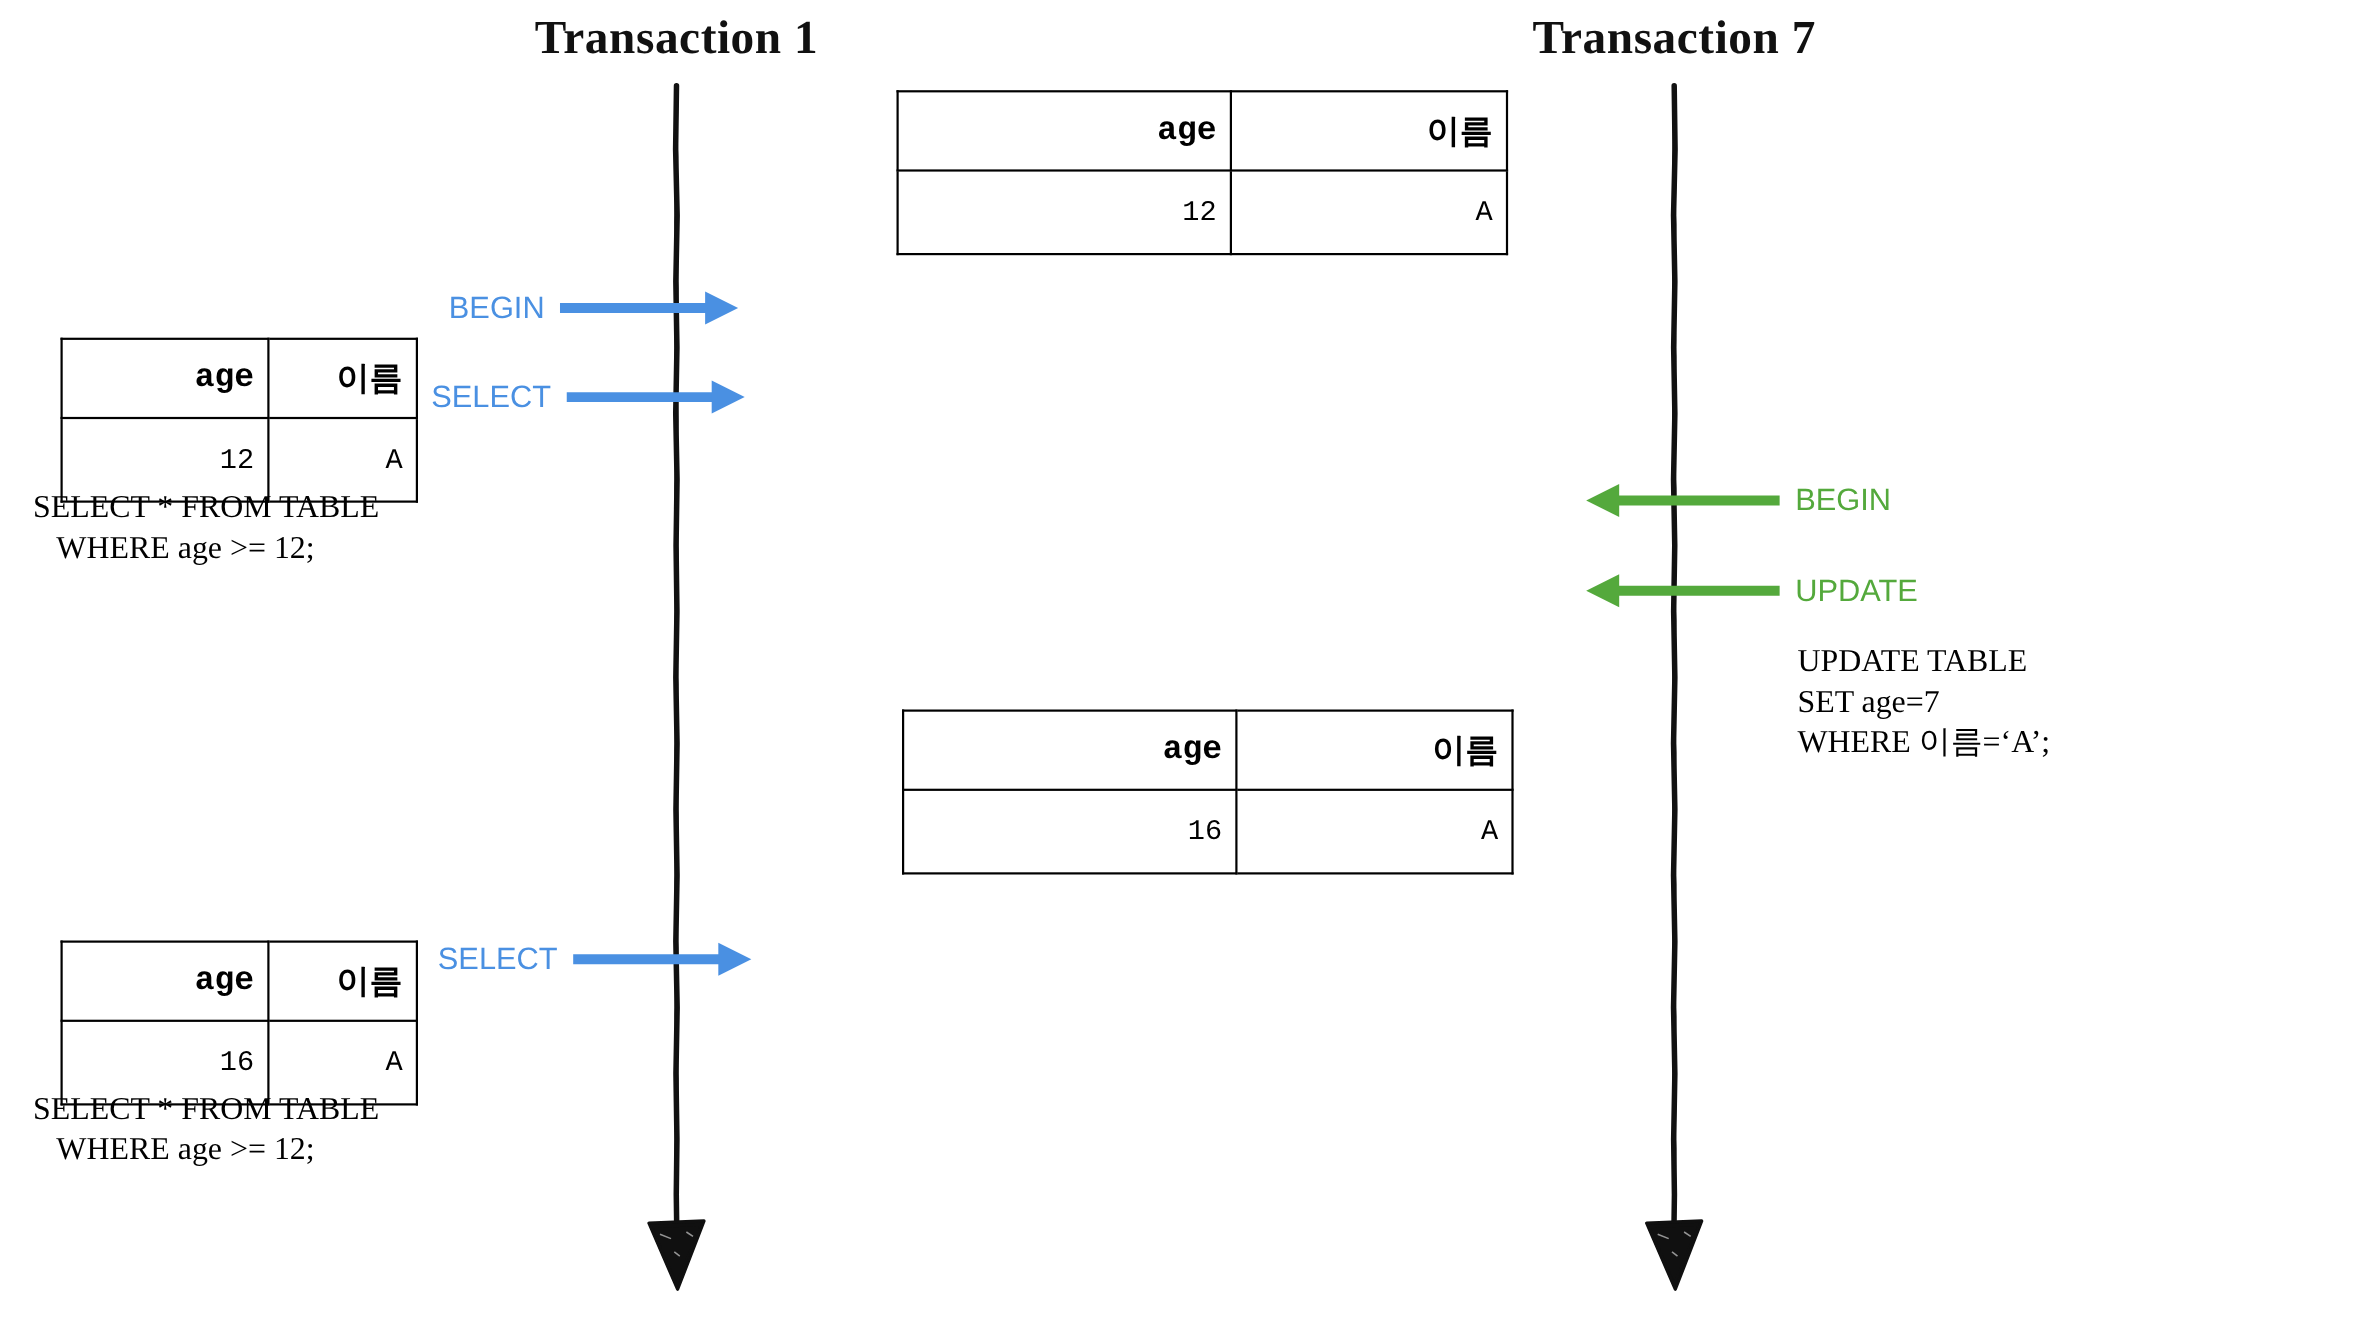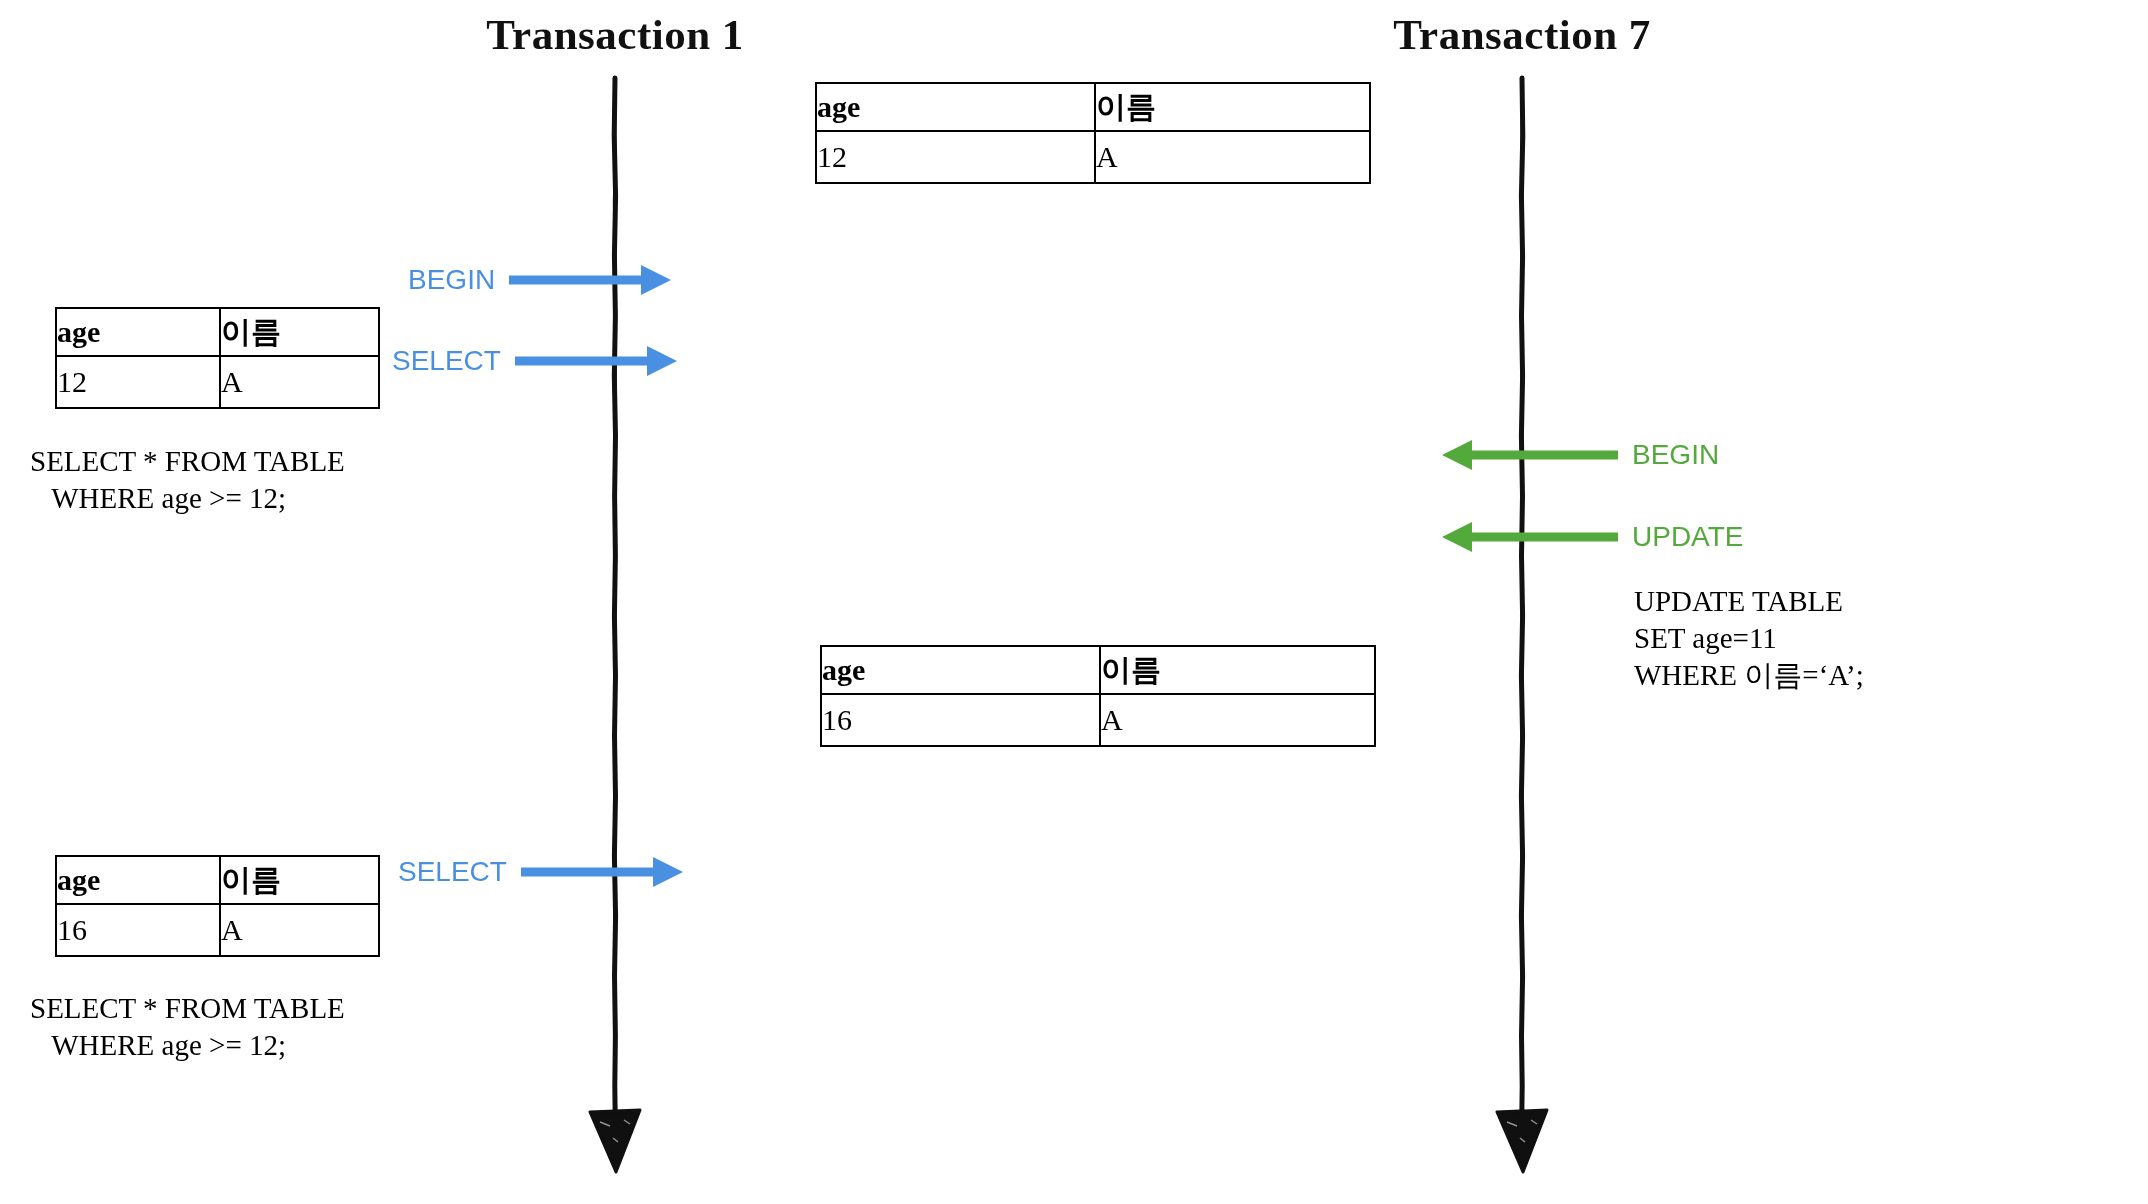--- a/index.html
+++ b/index.html
@@ -40,34 +40,34 @@
 
   
   .db-table {
     position: absolute;
     border-collapse: collapse;
     background: #ffffff;
     table-layout: fixed;
   }
   .db-table td {
     border: 2px solid #000000;
-    text-align: left;
+    text-align: right;
     vertical-align: middle;
-    font-family: Liberation Serif, serif;
+    font-family: Liberation Mono, monospace;
     color: #000000;
-    padding: 0;
+    padding: 12px;
   }
   .db-table .hdr {
     font-weight: 700;
     font-size: 30px;
     height: 46px;
   }
   .db-table .val {
     font-weight: 400;
-    font-size: 30px;
+    font-size: 26px;
     height: 50px;
   }
 
   
   .sql {
     position: absolute;
     font-family: Liberation Serif, serif;
     font-size: 29px;
     line-height: 1.28;
     color: #000000;
@@ -244,16 +244,16 @@
 
   <div class="msg to-left" style="left:1440px; top:517px;text-align:right;">
     <svg class="arrow" width="178" height="40" viewBox="0 0 178 40" xmlns="http://www.w3.org/2000/svg">
       <line x1="30" y1="20" x2="178" y2="20" stroke="#54a93c" stroke-width="9"></line>
       <path d="M32 5 L2 20 L32 35 Z" fill="#54a93c"></path>
     </svg>
     <span class="label" style="color:#54a93c;">UPDATE</span>
   </div>
 
   <div class="sql" style="left:1634px; top:583px;">UPDATE TABLE
-SET age=11
+SET age=7
 WHERE 이름=‘A’;</div>
 
 </div>
 
 </body></html>

